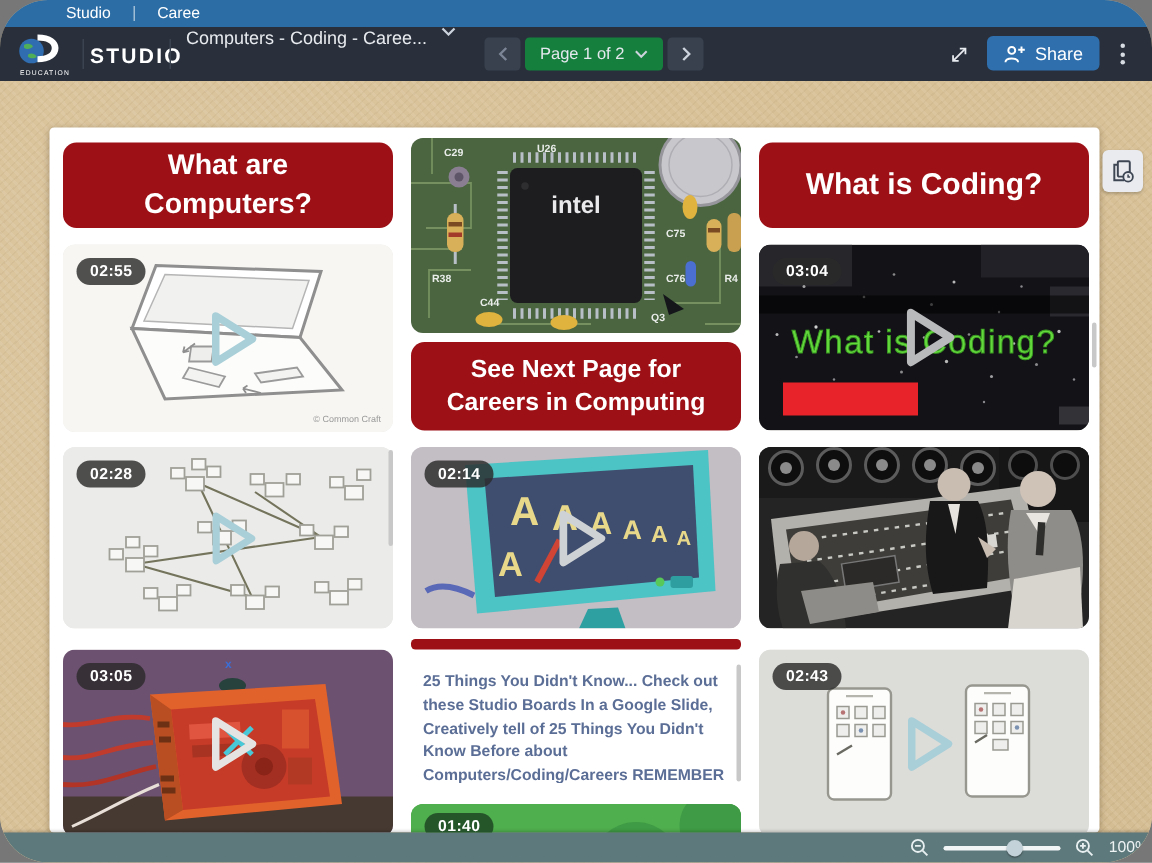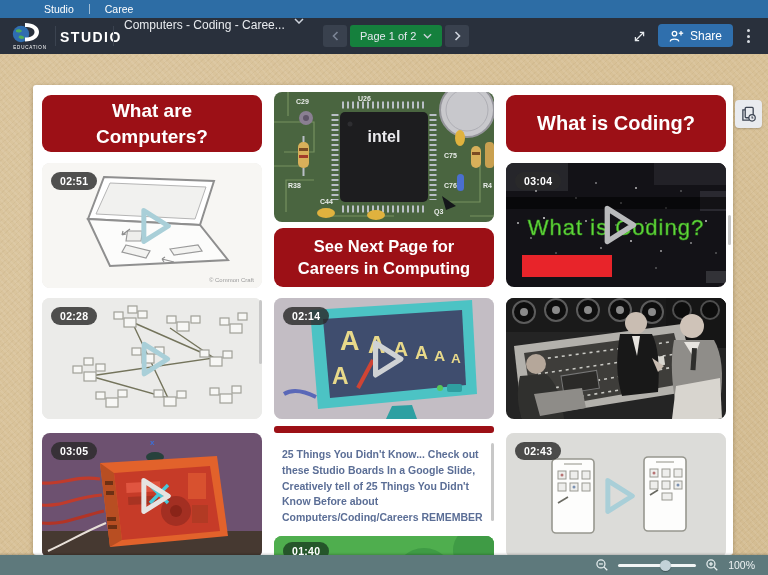--- a/index.html
+++ b/index.html
@@ -1,19 +1,19 @@
 <!DOCTYPE html>
 <html><head>
 <meta charset="utf-8">
 <style>
   * { margin:0; padding:0; box-sizing:border-box; }
   html,body { background:#777; }
   .screen{
     position:relative; width:768px; height:575px; overflow:hidden;
-    font-family:"Liberation Sans",sans-serif; background:#d8c197;
+    font-family:"Liberation Sans",sans-serif; background:#d8c197;border-radius:32px;
   }
   
   .topnav{
     position:absolute; top:0; left:0; right:0; height:18px;
     background:#2d6da5; display:flex; align-items:center; padding-left:44px;
   }
   .topnav .lnk{ color:#fff; font-size:10.5px; cursor:pointer; }
   .tn-div{ width:1px; height:10px; background:rgba(255,255,255,.55); margin:0 15px; }
   
   .appbar{ position:absolute; top:18px; left:0; right:0; height:36px; background:#29303c; }
@@ -60,21 +60,21 @@
     font-size:10.5px; font-weight:bold; letter-spacing:.3px; padding:3px 9px; border-radius:11px; z-index:3; }
   .ts.green{ background:rgba(32,74,38,.88); }
   .play{ position:absolute; inset:0; display:flex; align-items:center; justify-content:center; z-index:2; }
   .note{ background:#fff; color:#5b6e96; font-weight:bold; font-size:10.5px; line-height:1.5; padding:7px 10px 0 8px; }
   .redbar{ position:absolute; background:#9c1016; border-radius:3px; }
   .scrollthumb{ position:absolute; width:3px; background:#c8c8c8; border-radius:2px; z-index:4; }
   .credit{ position:absolute; right:8px; bottom:5px; font-size:6px; color:#9a9a9a; z-index:3; }
   
   .statusbar{
     position:absolute; bottom:0; left:0; right:0; height:20px; background:#5e797c;
-    display:flex; align-items:center; justify-content:flex-end; gap:9px; padding-right:13px;
+    display:flex; align-items:center; justify-content:flex-end; gap:9px; padding-right:2px;
     box-shadow:0 -1px 2px rgba(0,0,0,.2);
   }
   .slider{ position:relative; width:78px; height:12px; cursor:pointer; }
   .slider .track{ position:absolute; top:5px; left:0; right:0; height:3px; background:#f2f5f5; border-radius:2px; }
   .slider .thumb{ position:absolute; top:1px; left:42px; width:11px; height:11px; border-radius:50%; background:#c3d2d8; box-shadow:0 1px 1px rgba(0,0,0,.3); }
   .zoom-label{ color:#eef3f4; font-size:10.5px; }
 </style>
 </head>
 <body>
 
@@ -164,21 +164,21 @@
           <rect width="220" height="125" fill="#f7f6f3"></rect>
           <path d="M62 14 L172 18 L158 62 L46 56 Z" fill="#ffffff" stroke="#8f8f8f" stroke-width="2"></path>
           <path d="M68 20 L164 24 L153 56 L54 51 Z" fill="#f1f1ef" stroke="#b5b5b5" stroke-width="1"></path>
           <path d="M46 56 L158 62 L186 97 L68 103 Z" fill="#fcfcfb" stroke="#8f8f8f" stroke-width="2"></path>
           <rect x="95" y="68" width="15" height="10" transform="skewX(-8)" fill="#eeeeec" stroke="#9a9a9a" stroke-width="1.2"></rect>
           <path d="M84 82 L108 88 L104 95 L80 89 Z" fill="#f3f3f1" stroke="#9a9a9a" stroke-width="1.2"></path>
           <path d="M128 86 L156 82 L160 88 L132 92 Z" fill="#f3f3f1" stroke="#9a9a9a" stroke-width="1.2"></path>
           <path d="M88 66 L80 72 M80 72 l4 -1 M80 72 l1 -4" stroke="#8f8f8f" stroke-width="1.2" fill="none"></path>
           <path d="M120 96 L132 99 M120 96 l3 -2 M120 96 l2 3" stroke="#8f8f8f" stroke-width="1.2" fill="none"></path>
         </svg>
-        <span class="ts">02:51</span>
+        <span class="ts">02:55</span>
         <div class="play" style="color:#a9cfd8">
           <svg width="58" height="58" viewBox="0 0 64 64">
             <path d="M23 15 L50 32 L23 49 Z" fill="none" stroke="currentColor" stroke-width="5.5" stroke-linejoin="round"></path>
           </svg>
         </div>
         <span class="credit">© Common Craft</span>
       </div>
 
       <div class="tile vid" style="left:9px; top:213px; width:220px; height:121px;">
         <svg class="illu" viewBox="0 0 220 121" preserveAspectRatio="none">

